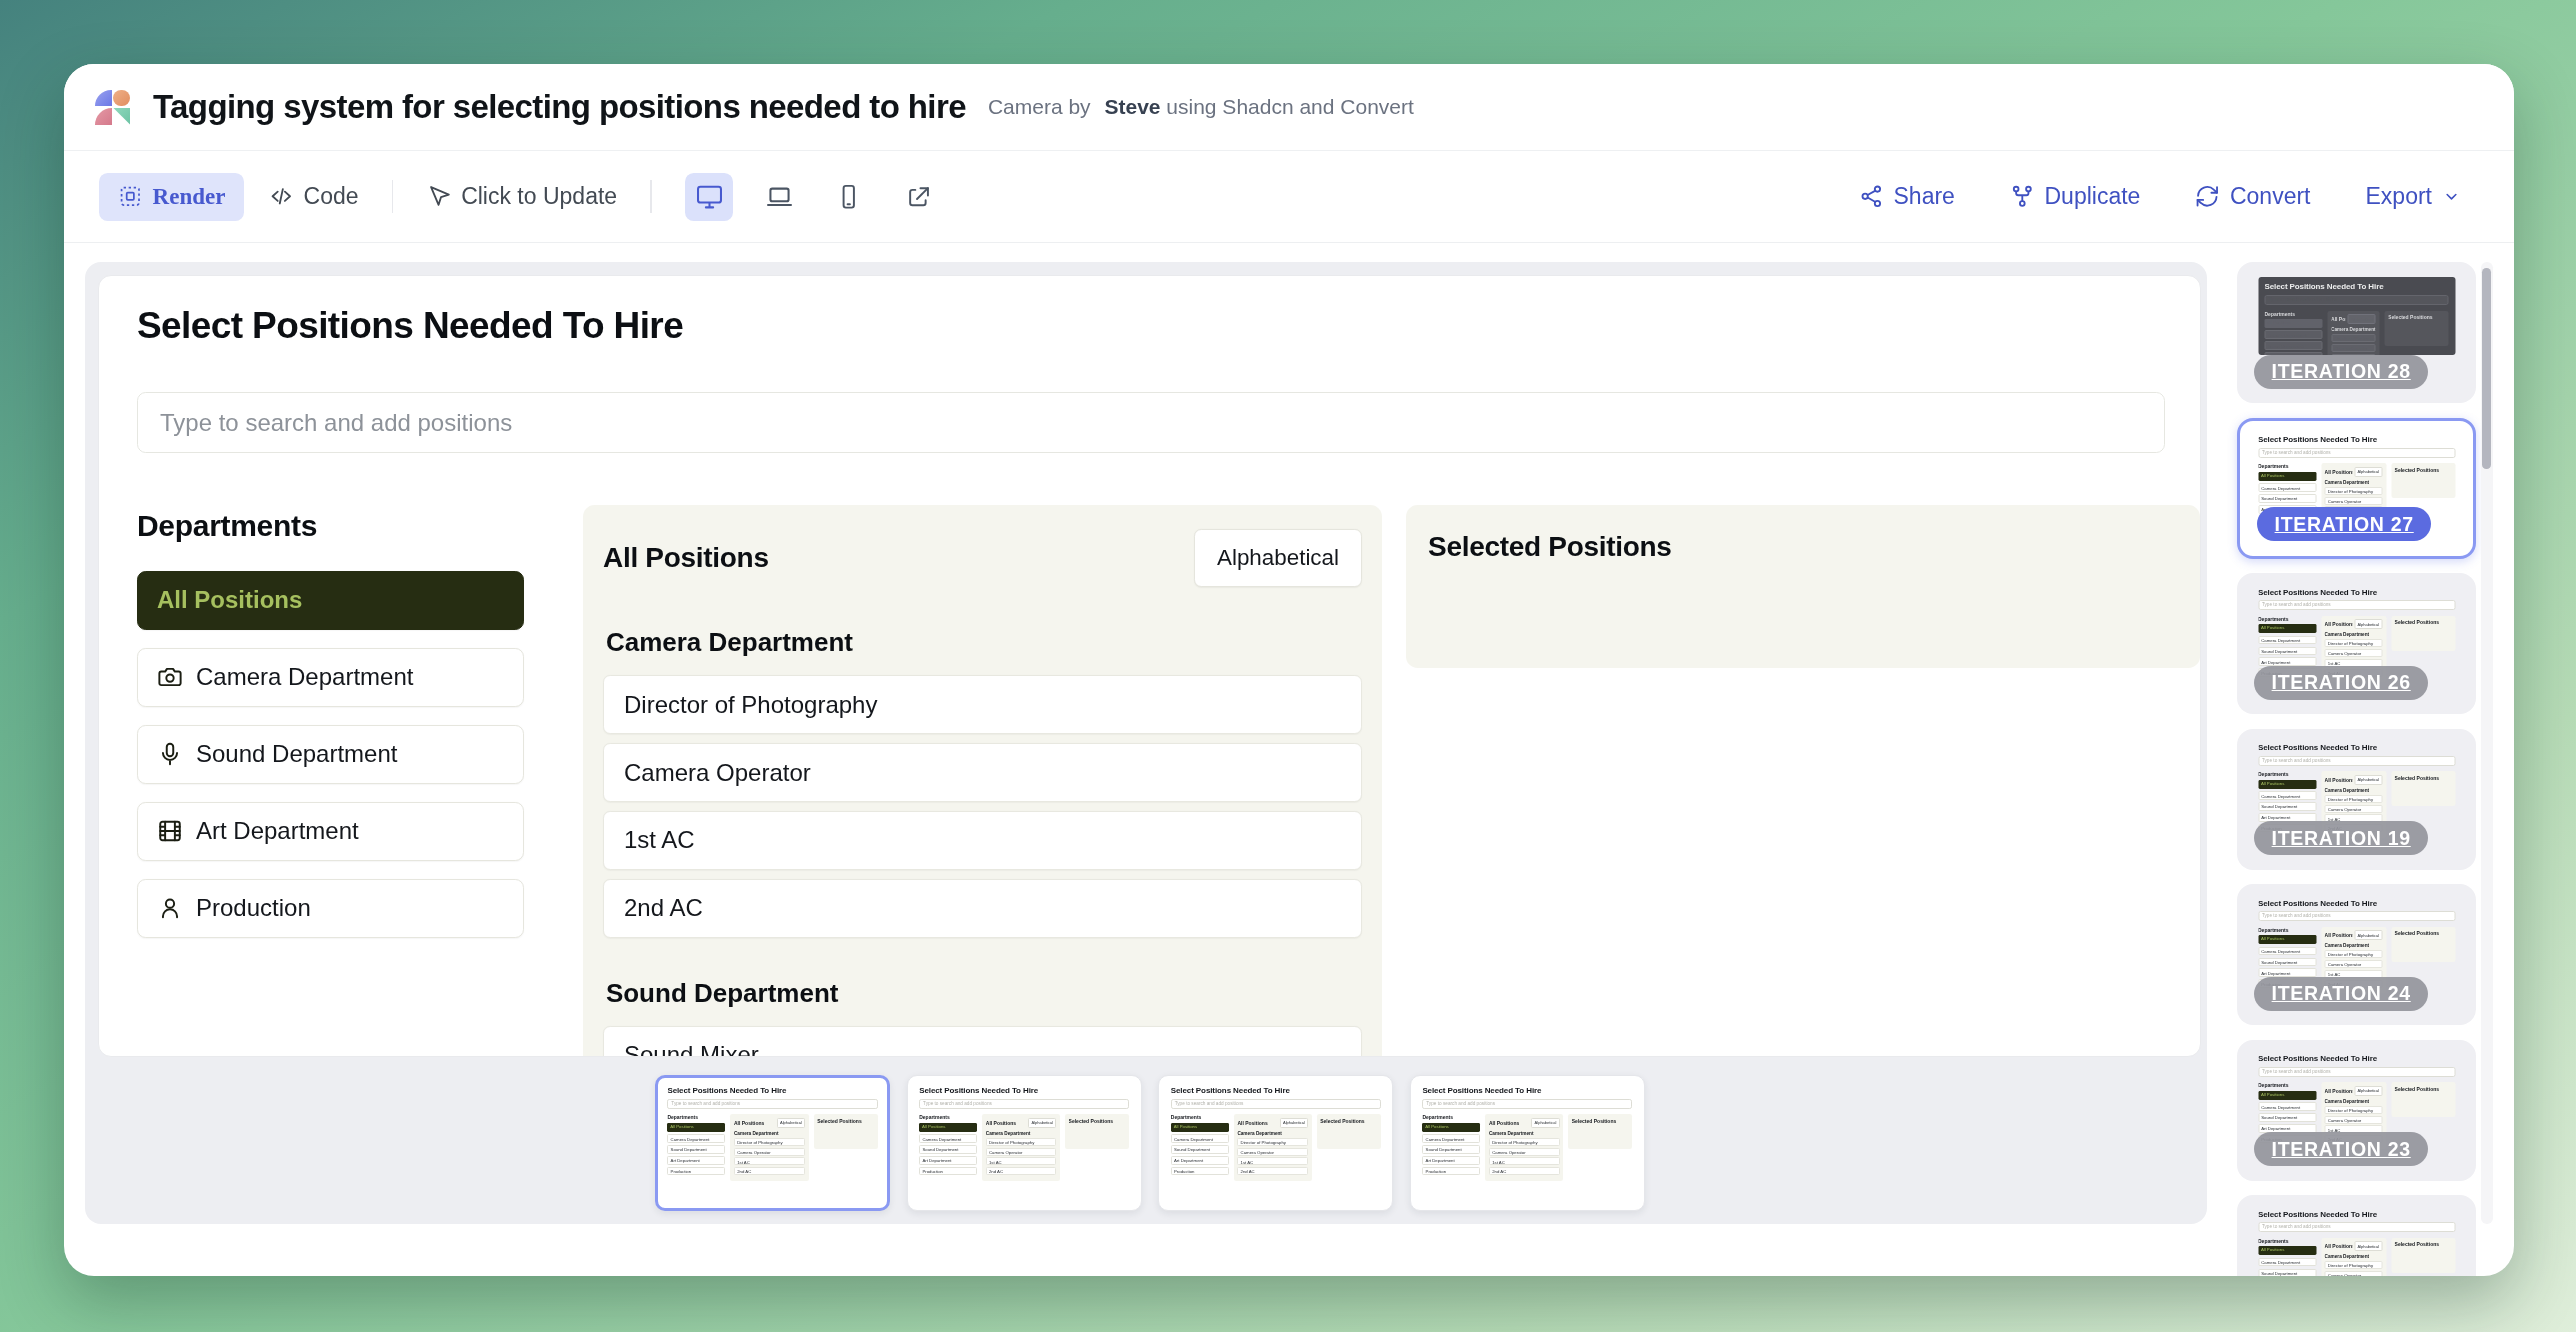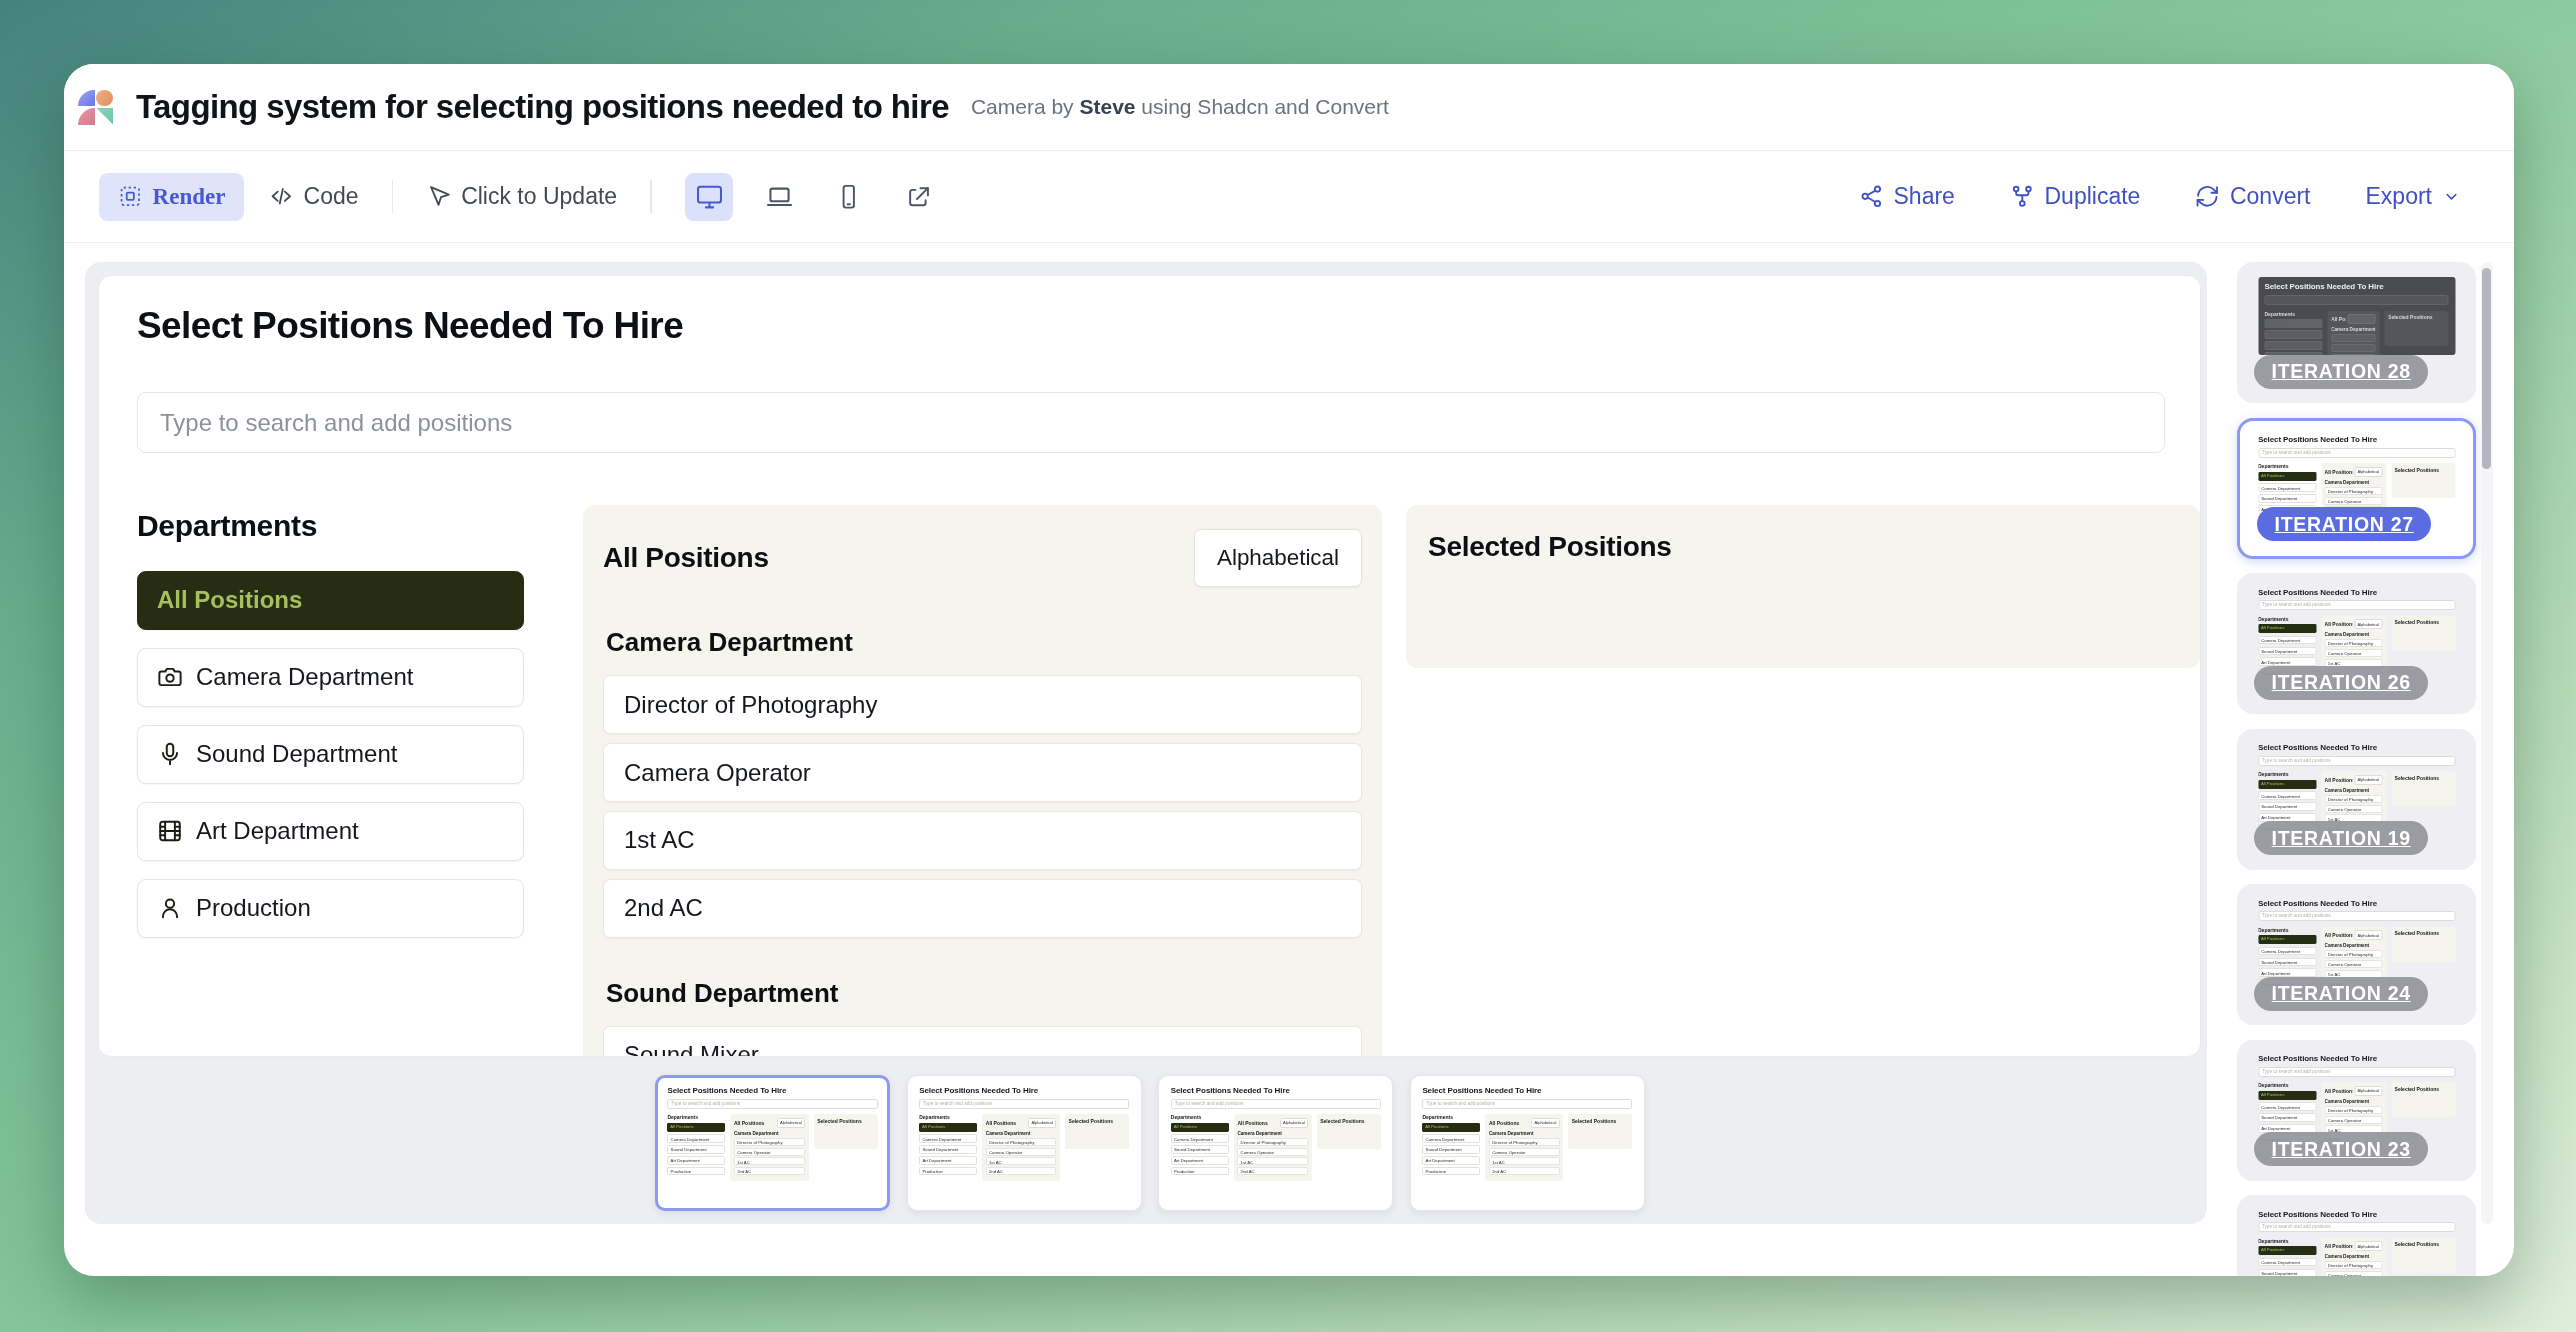--- a/index.html
+++ b/index.html
@@ -8,29 +8,29 @@
   body {
     font-family:"Liberation Sans", sans-serif;
     background:linear-gradient(150deg,#45827e 0%,#66ae8d 22%,#85c79a 48%,#b7dcb7 78%,#dfeeda 100%);
     position:relative; color:#15181d;
   }
   .window { position:absolute; left:64px; top:64px; width:2450px; height:1212px;
     background:#fff; border-radius:30px; box-shadow:0 24.6px 65px rgba(10,40,30,.30); overflow:hidden; }
 
   
   .header { position:absolute; left:0; top:0; right:0; height:87px; display:flex; align-items:center;
-    padding:0 20px 0 14px; border-bottom:0.7px solid #eef0f2; background:#fff; }
+    padding:0 20px 0 31px; border-bottom:0.7px solid #eef0f2; background:#fff; }
   .logo { width:35px; height:35px; display:grid; grid-template-columns:1fr 1fr; grid-template-rows:1fr 1fr; gap:1.4px; flex:0 0 auto; }
   .logo .tl { background:linear-gradient(135deg,#9aa3ef,#6b77e6); border-radius:100% 0 0 0; }
   .logo .tr { background:linear-gradient(135deg,#efb088,#e08d5f); border-radius:50%; }
   .logo .bl { background:linear-gradient(135deg,#e59aa6,#d4798b); border-radius:100% 0 0 0; }
   .logo .br { background:linear-gradient(135deg,#8fd8bc,#6cc3a4); clip-path:polygon(0 0,100% 0,100% 100%); }
   .proj-title { margin-left:23px; font-size:33px; font-weight:700; letter-spacing:-0.6px; color:#101418; white-space:nowrap; }
   .created-by { margin-left:22px; font-size:21px; color:#6b7280; white-space:nowrap; }
-  .created-by b { color:#374151; }
+  .created-by b { color:#374151;margin-left:8px; }
   .header-right { margin-left:auto; display:flex; align-items:center; gap:33px; color:#4b5563; }
   .hbtn { display:flex; align-items:center; gap:10px; font-size:22.4px; color:#374151; cursor:default; }
   .avatar { width:45px; height:45px; border-radius:50%;
     background:radial-gradient(circle at 50% 35%, #9a9a9a 0%, #565656 45%, #1f1f22 100%);
     border:1.4px solid #e5e7eb; }
 
   
   .toolbar { position:absolute; left:0; top:87px; right:0; height:92px; display:flex; align-items:center;
     padding:0 53px 0 35px; border-bottom:0.7px solid #edeff1; background:#fff; }
   .tb-left { display:flex; align-items:center; gap:24.6px; }

